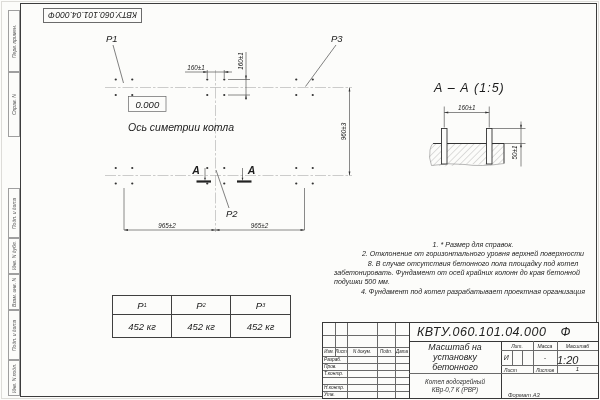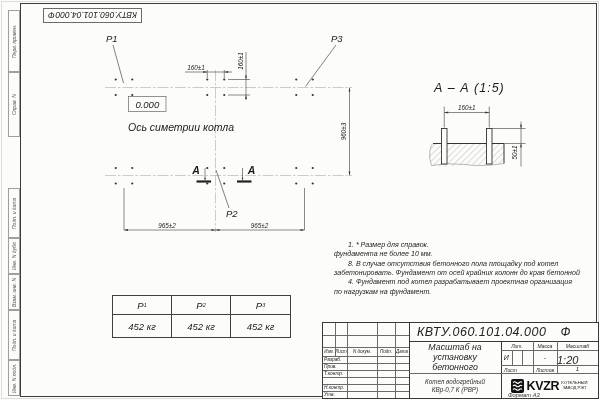--- a/index.html
+++ b/index.html
@@ -24,21 +24,21 @@
   .lead{stroke:#4a4a4a;stroke-width:0.7;fill:none;}
   .edge{stroke:#333;stroke-width:1;fill:none;}
   .brk{stroke:#8a8a8a;stroke-width:0.6;fill:none;}
   .arr{fill:#333;stroke:none;}
   .dimtxt{font-size:6.3px;}
   .ptxt{font-size:9.5px;}
   .atxt{font-size:10.5px;font-weight:bold;}
   
   .notes{position:absolute;left:334px;top:241px;width:264px;font-size:7.1px;font-style:italic;
          line-height:9.35px;color:#232323;}
-  .note-ind{text-indent:14px;}
+  .note-ind{text-indent:14px;text-align:center;}
   
   .ltable{position:absolute;left:112px;top:295px;border:1px solid #3f3f3f;background:#fcfcfa;
           display:grid;grid-template-columns:59px 59px 59px;grid-template-rows:19px 22px;}
   .ltable .cell{border-right:1px solid #3f3f3f;border-bottom:1px solid #3f3f3f;display:flex;
           align-items:center;justify-content:center;font-style:italic;font-size:9.5px;color:#1a1a1a;}
   .ltable .cell:nth-child(3n){border-right:none;}
   .ltable .cell:nth-child(n+4){border-bottom:none;}
   .ltable sub{font-size:5.5px;}
   
   .tblock{position:absolute;left:322px;top:322px;width:275px;height:75px;border:1.2px solid #383838;
@@ -206,25 +206,25 @@
     <g>
       <path class="dim" d="M492 128.5 H525.5 M504 143.5 H525.5 M521 121.5 V166.5"></path>
       <polygon class="arr" points="521,128.5 520.1,124.8 521.9,124.8"></polygon>
       <polygon class="arr" points="521,143.5 520.1,147.2 521.9,147.2"></polygon>
       <text class="dimtxt" text-anchor="middle" x="516.5" y="152.5" transform="rotate(-90 516.5 152.5)">50±1</text>
     </g>
   </svg>
 
   <div class="notes">
     <div class="note-ind">1. * Размер для справок.</div>
-    <div>фундамента не более 10 мм.</div>
+    <div class="note-ind">2. Отклонение от горизонтального уровня верхней поверхности</div>
     <div class="note-ind">8. В случае отсутствия бетонного пола площадку под котел</div>
     <div>забетонировать. Фундамент от осей крайних колонн до края бетонной</div>
+    <div>подушки 500 мм.</div>
     <div class="note-ind">4. Фундамент под котел разрабатывает проектная организация</div>
-    <div>по нагрузкам на фундамент.</div>
   </div>
 
   <div class="ltable">
     <div class="cell">
       <span>P</span>
         <sub>1</sub>
     </div>
     <div class="cell">
       <span>P</span>
         <sub>2</sub>
@@ -296,29 +296,16 @@
     <div class="tb-txt" style="left:210px;top:20px;width:24px;text-align:center;font-size:5px;">Масса</div>
     <div class="tb-txt" style="left:234px;top:20px;width:41px;text-align:center;font-size:5px;">Масштаб</div>
     <div class="tb-txt" style="left:178px;top:30.5px;width:10.7px;text-align:center;font-size:7px;">И</div>
     <div class="tb-txt" style="left:210px;top:30.5px;width:24px;text-align:center;font-size:7px;">-</div>
     <div class="tb-txt" style="left:234px;top:30.5px;width:41px;text-align:left;font-size:11px;">1:20</div>
 
     <div class="tb-txt" style="left:181px;top:43.5px;font-size:5px;">Лист</div>
     <div class="tb-txt" style="left:210px;top:43.5px;width:24px;text-align:center;font-size:5px;">Листов</div>
     <div class="tb-txt" style="left:234px;top:43px;width:41px;text-align:center;font-size:6px;">1</div>
 
-    <div class="tb-abs ctr" style="left:178px;top:50px;width:97px;height:25px;gap:2px;">
-      <svg width="13" height="14" viewBox="0 0 13 14" style="position:static;">
-        <rect x="0" y="0" width="13" height="14" rx="2" fill="#111"></rect>
-        <path d="M2 3.5 q1.6 -1.6 3.2 0 t3.2 0 t2.6 0" stroke="#fff" stroke-width="1.1" fill="none"></path>
-        <path d="M2 7 q1.6 -1.6 3.2 0 t3.2 0 t2.6 0" stroke="#fff" stroke-width="1.1" fill="none"></path>
-        <path d="M2 10.5 q1.6 -1.6 3.2 0 t3.2 0 t2.6 0" stroke="#fff" stroke-width="1.1" fill="none"></path>
-      </svg>
-      <span class="kvzr-wordmark">KVZR</span>
-      <span class="kvzr-sub">
-        <div>КОТЕЛЬНЫЙ</div>
-        <div>ЗАВОД РЭП</div>
-      </span>
-    </div>
   </div>
 
   <div class="fmt">Формат А3</div>
 </div>
 
 </body></html>

